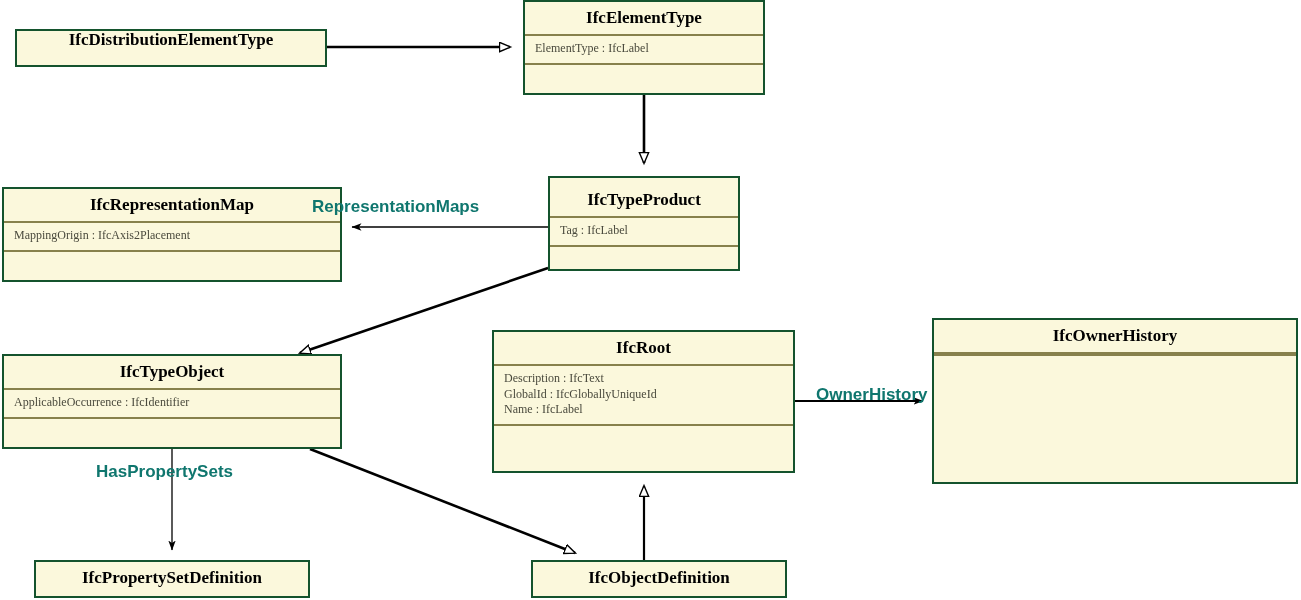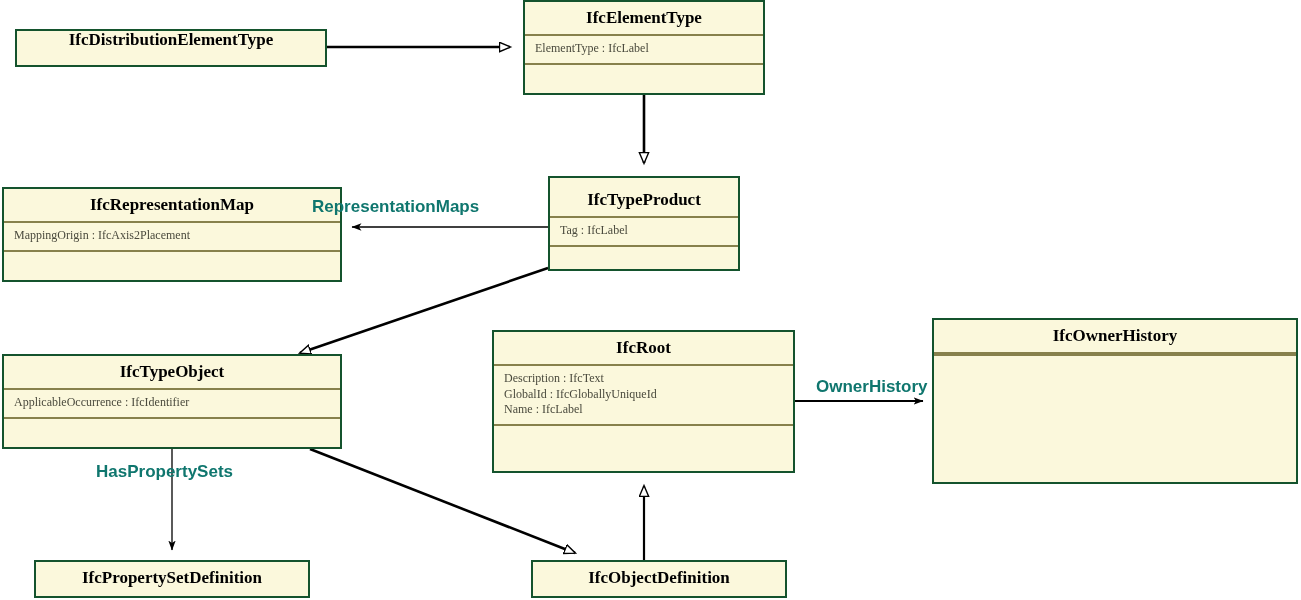--- a/index.html
+++ b/index.html
@@ -72,21 +72,21 @@
   #cls-elementtype  { left: 523px; top: 0px;   width: 242px; height: 95px; }
   #cls-representationmap { left: 2px;  top: 187px; width: 340px; height: 95px; }
   #cls-typeproduct  { left: 548px; top: 176px; width: 192px; height: 95px; justify-content: center; }
   #cls-typeobject   { left: 2px;   top: 354px; width: 340px; height: 95px; }
   #cls-root         { left: 492px; top: 330px; width: 303px; height: 143px; }
   #cls-ownerhistory { left: 932px; top: 318px; width: 366px; height: 166px; }
   #cls-propertyset  { left: 34px;  top: 560px; width: 276px; height: 38px; }
   #cls-objectdef    { left: 531px; top: 560px; width: 256px; height: 38px; }
 
   #lbl-representationmaps { left: 312px; top: 198px; }
-  #lbl-ownerhistory       { left: 816px; top: 378px; }
+  #lbl-ownerhistory       { left: 816px; top: 386px; }
   #lbl-haspropertysets    { left: 96px;  top: 463px; }
 </style>
 </head>
 <body>
 
 <div id="diagram">
 
   <svg class="edges" viewBox="0 0 1301 600" width="1301" height="600" xmlns="http://www.w3.org/2000/svg">
     <defs>
       <marker id="hollow-tri" markerWidth="14" markerHeight="14" refX="11" refY="5.5" orient="auto" markerUnits="userSpaceOnUse">

